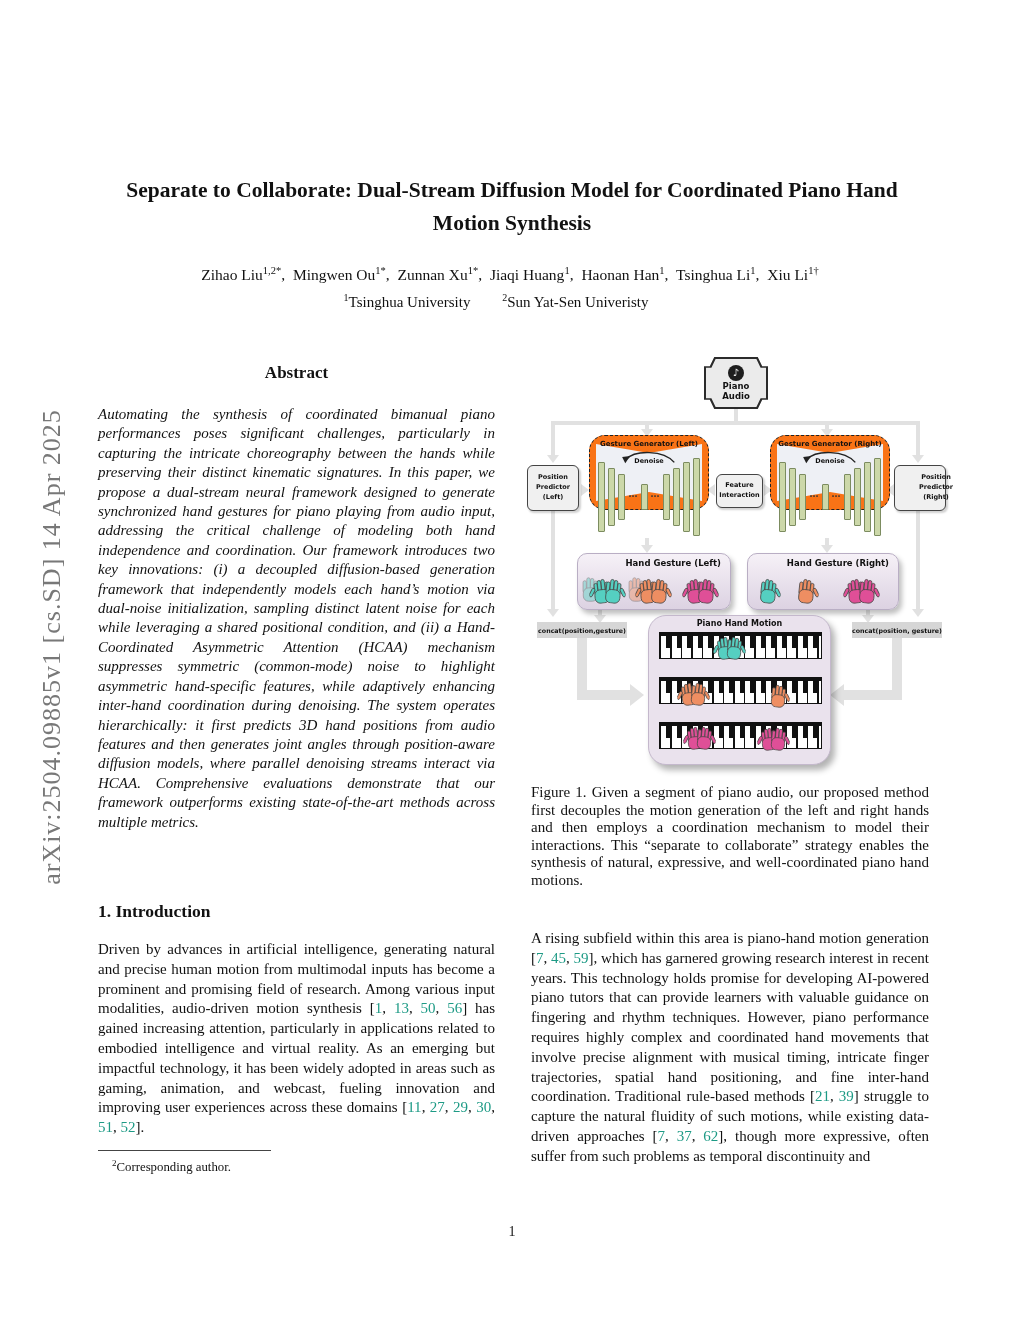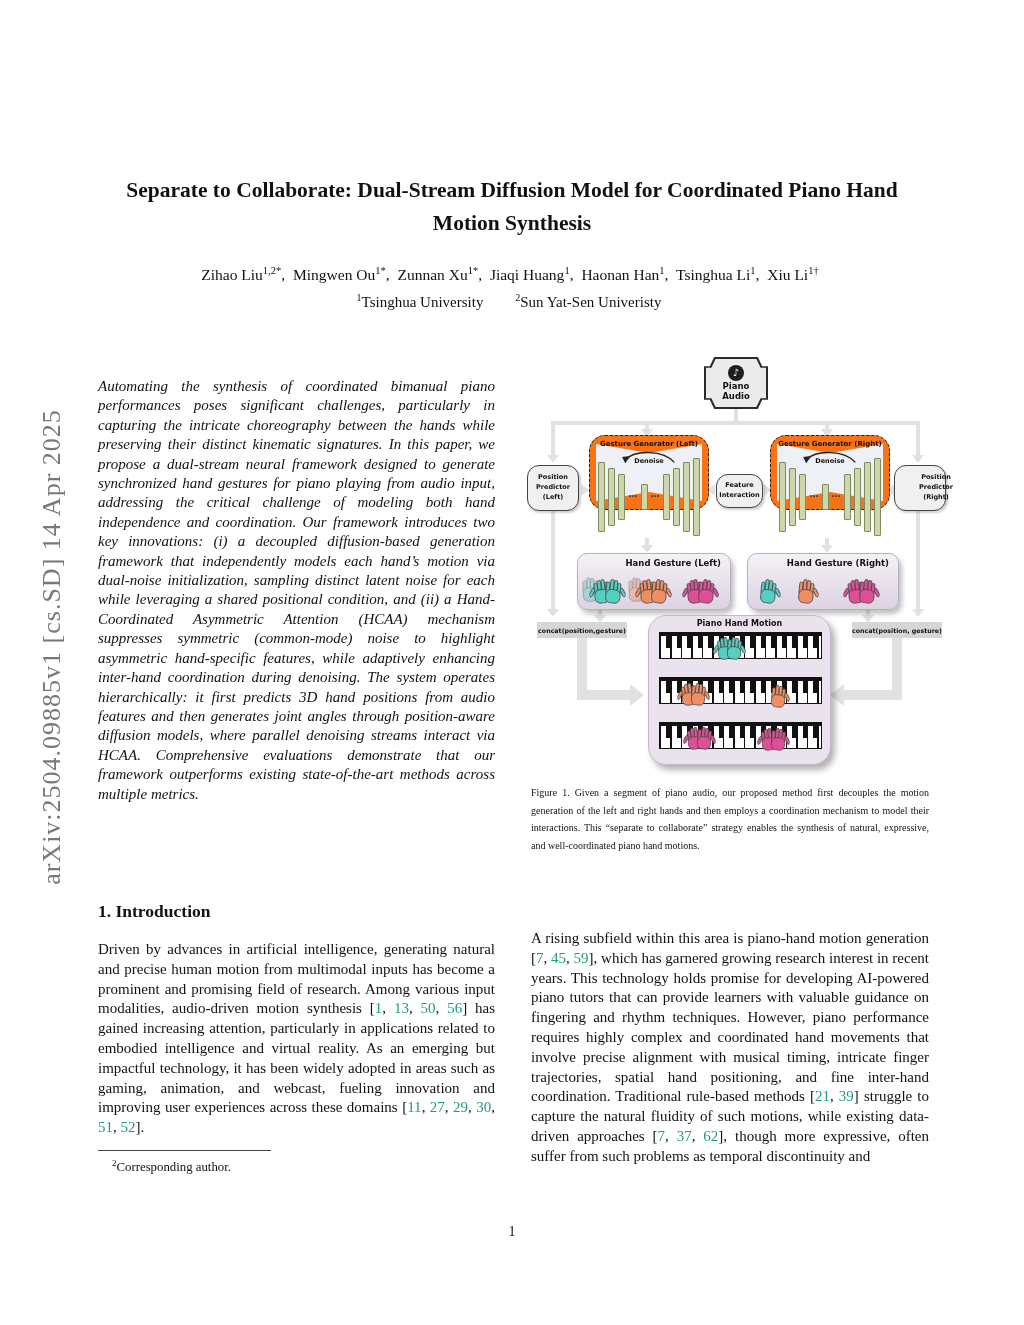--- a/index.html
+++ b/index.html
@@ -11,38 +11,38 @@
   body{position:relative;font-family:"Liberation Serif","DejaVu Serif",serif;color:#111;}
 
   .banner{position:absolute;left:-268px;top:632px;width:640px;text-align:center;
     transform:rotate(-90deg);font-size:26px;color:var(--banner_gray);letter-spacing:1px;}
 
   .paper-title{position:absolute;left:100px;top:174px;width:824px;text-align:center;
     font-size:21.5px;font-weight:bold;line-height:1.55;}
   .authors{position:absolute;left:60px;top:265px;width:904px;text-align:center;font-size:15.5px;}
   .authors sup{font-size:10.5px;}
   .author{margin-right:4px;}
-  .affils{position:absolute;left:97px;top:292px;width:824px;text-align:center;font-size:15px;}
+  .affils{position:absolute;left:84px;top:292px;width:824px;text-align:center;font-size:15px;}
   .affil{margin:0 14px;}
   .affils sup{font-size:10px;}
 
   .col-left{position:absolute;left:98px;top:355px;width:397px;}
 
   .abs-head{width:100%;text-align:center;font-size:17px;font-weight:bold;margin-top:8px;}
   .abs-text{margin-top:22px;font-style:italic;font-size:15px;line-height:19.4px;text-align:justify;}
   .sec-head{position:absolute;left:98px;top:901px;width:397px;font-size:17.5px;font-weight:bold;}
   .intro-text{position:absolute;left:98px;top:940px;width:397px;font-size:15px;line-height:19.8px;text-align:justify;}
   .cite{color:var(--citation);}
 
   .footnotes{position:absolute;left:98px;top:1150px;width:397px;font-size:12.8px;line-height:17.5px;}
   .fn-rule{width:173px;border-top:1.5px solid #444;margin-bottom:4px;}
   .footnotes sup{font-size:9px;}
   .footnotes div{padding-left:14px;}
 
-  .fig-caption{position:absolute;left:531px;top:784px;width:398px;font-size:10px;line-height:17.5px;text-align:justify;}
+  .fig-caption{position:absolute;left:531px;top:784px;width:398px;font-size:15px;line-height:17.5px;text-align:justify;}
   .right-text{position:absolute;left:531px;top:929px;width:398px;font-size:15px;line-height:19.8px;text-align:justify;}
   .page-num{position:absolute;left:0;top:1224px;width:1024px;text-align:center;font-size:14px;}
 
   
   .fig{position:absolute;left:527px;top:357px;width:417px;height:422px;font-family:"DejaVu Sans",sans-serif;}
   .ln{position:absolute;background:var(--arrow);z-index:1;}
   .ah{position:absolute;width:0;height:0;z-index:1;}
   .ah.down{border-left:6px solid transparent;border-right:6px solid transparent;border-top:8px solid var(--arrow);}
   .ah.right{border-top:6px solid transparent;border-bottom:6px solid transparent;border-left:8px solid var(--arrow);}
   .ah.left{border-top:6px solid transparent;border-bottom:6px solid transparent;border-right:8px solid var(--arrow);}
@@ -64,21 +64,21 @@
   .gg::before{content:"";position:absolute;inset:8px 6px;background:#eef0f5;
     clip-path:polygon(0 0,50% 16%,100% 0,100% 100%,50% 84%,0 100%);}
   .gg-title{position:absolute;top:4px;width:100%;text-align:center;font-size:7px;font-weight:bold;}
   .gg-bars{position:absolute;left:0;top:26px;width:100%;height:70px;display:flex;align-items:center;
     justify-content:center;gap:3px;}
   .unet-bar{width:7px;background:var(--bar_fill);border:1px solid var(--bar_border);border-radius:1px;}
   .bar-dots{font-size:8px;font-weight:bold;color:#333;line-height:1;}
   .denoise-arc{position:absolute;left:25px;top:12px;width:70px;height:18px;z-index:3;}
   .denoise-lbl{position:absolute;top:21px;width:100%;text-align:center;font-size:6.5px;font-weight:bold;z-index:3;}
 
-  .small-box{position:absolute;background:#f0f0f0;border:1.2px solid #444;border-radius:12px;z-index:2;
+  .small-box{position:absolute;background:#f0f0f0;border:1.2px solid #444;border-radius:6px;z-index:2;
     display:flex;align-items:center;justify-content:center;text-align:center;
     font-size:6.5px;font-weight:bold;line-height:1.5;box-shadow:1.5px 2px 2px rgba(0,0,0,.18);}
   .pp-l{left:0;top:108px;width:52px;height:46px;}
   .pp-r{left:367px;top:108px;width:52px;height:46px;padding-left:32px;}
   .fi{left:189px;top:117px;width:47px;height:34px;}
 
   .hg{position:absolute;top:196px;height:57px;border-radius:10px;z-index:2;
     background:linear-gradient(180deg,#f6f1f7 0%,#dcd2e2 100%);border:1px solid #b9aec4;
     box-shadow:3px 4px 5px rgba(0,0,0,.25);}
   .hg-l{left:50px;width:154px;}
@@ -134,20 +134,21 @@
   <span class="author"><span>Haonan Han</span><sup>1</sup><span>,</span></span>
   <span class="author"><span>Tsinghua Li</span><sup>1</sup><span>,</span></span>
   <span class="author"><span>Xiu Li</span><sup>1†</sup><span></span></span>
 </div>
 <div class="affils">
   <span class="affil"><sup>1</sup><span>Tsinghua University</span></span>
   <span class="affil"><sup>2</sup><span>Sun Yat-Sen Univeristy</span></span>
 </div>
 
 <div class="col-left">
+  <div class="abs-head">Abstract</div>
   <p class="abs-text">Automating the synthesis of coordinated bimanual piano performances poses significant challenges, particularly in capturing the intricate choreography between the hands while preserving their distinct kinematic signatures. In this paper, we propose a dual-stream neural framework designed to generate synchronized hand gestures for piano playing from audio input, addressing the critical challenge of modeling both hand independence and coordination. Our framework introduces two key innovations: (i) a decoupled diffusion-based generation framework that independently models each hand’s motion via dual-noise initialization, sampling distinct latent noise for each while leveraging a shared positional condition, and (ii) a Hand-Coordinated Asymmetric Attention (HCAA) mechanism suppresses symmetric (common-mode) noise to highlight asymmetric hand-specific features, while adaptively enhancing inter-hand coordination during denoising. The system operates hierarchically: it first predicts 3D hand positions from audio features and then generates joint angles through position-aware diffusion models, where parallel denoising streams interact via HCAA. Comprehensive evaluations demonstrate that our framework outperforms existing state-of-the-art methods across multiple metrics.</p>
 </div>
 <h2 class="sec-head">1. Introduction</h2>
 <p class="intro-text">Driven by advances in artificial intelligence, generating natural and precise human motion from multimodal inputs has become a prominent and promising field of research. Among various input modalities, audio-driven motion synthesis [<span class="cite">1</span>, <span class="cite">13</span>, <span class="cite">50</span>, <span class="cite">56</span>] has gained increasing attention, particularly in applications related to embodied intelligence and virtual reality. As an emerging but impactful technology, it has been widely adopted in areas such as gaming, animation, and webcast, fueling innovation and improving user experiences across these domains [<span class="cite">11</span>, <span class="cite">27</span>, <span class="cite">29</span>, <span class="cite">30</span>, <span class="cite">51</span>, <span class="cite">52</span>].</p>
 <div class="footnotes">
   <div class="fn-rule"></div>
   <div><sup>2</sup><span>Corresponding author.</span></div>
 </div>
 
 <div class="fig">

